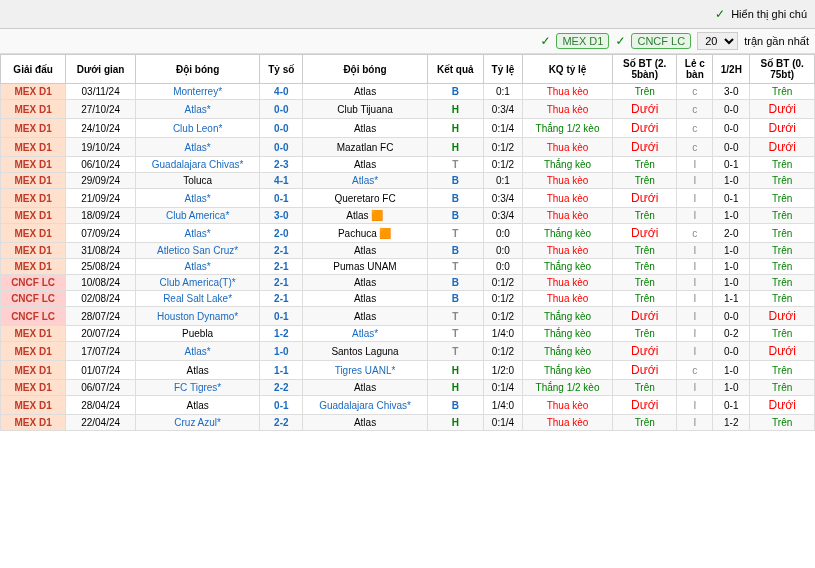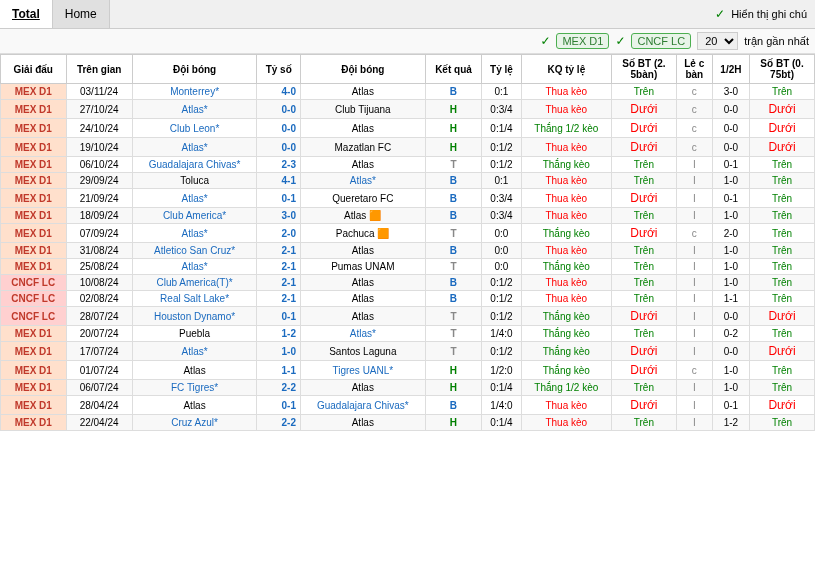--- a/index.html
+++ b/index.html
@@ -27,21 +27,21 @@
     thead tr { background: #d0d0d0; margin-left: 44px; }
     th { padding: 3px 4px; text-align: center; border: 1px solid #ccc; font-size: 10px; font-weight: bold; white-space: nowrap; }
     td { padding: 2px 4px; text-align: center; border: 1px solid #ddd; white-space: nowrap; font-size: 10px; }
     tr:nth-child(even) { background: #f8f8f8; }
     tr:nth-child(odd) { background: #ffffff; }
     
     .league-mex { background: #ffe0cc; color: #c0392b; font-weight: bold; font-size: 10px; }
     .league-cncf { background: #ffd0d0; color: #c0392b; font-weight: bold; font-size: 10px; }
     
     .team-link { color: #1a6abf; text-decoration: none; font-size: 10px; }
-    .score-cell { font-weight: bold; font-size: 10px; text-align: right; }
+    .score-cell { font-weight: bold; font-size: 10px; }
     .result-b { color: #1a6abf; font-weight: bold; }
     .result-h { color: green; font-weight: bold; }
     .result-t { color: #888; font-weight: bold; }
     
     .kt-thua { color: red; font-size: 10px; }
     .kt-thang { color: green; font-size: 10px; }
     .kt-thang12 { color: green; font-size: 10px; }
     
     .pos-tren { color: green; font-size: 10px; }
     .pos-duoi { color: red; font-size: 12px; }
@@ -49,24 +49,20 @@
     .le-c { color: #888; font-size: 10px; }
     
     .halftime { font-size: 10px; }
 
     .checkmark { color: green; font-size: 12px; }
   </style>
 </head>
 <body>
 
 <div class="header">
-  <div class="header-tabs">
-    <div class="header-tab active">Total</div>
-    <div class="header-tab inactive">Home</div>
-  </div>
   <div class="header-right">
     <span class="checkmark">✓</span>
     <label class="checkbox-label">
       <span>Hiển thị ghi chú</span>
     </label>
   </div>
 </div>
 
 <div class="filter-bar">
   <span class="checkmark">✓</span>
@@ -78,21 +74,21 @@
     <option>10</option>
     <option>30</option>
   </select>
   <span class="filter-text">trận gần nhất</span>
 </div>
 
 <table>
   <thead>
     <tr>
       <th>Giải đấu</th>
-      <th>Trên gian</th>
+      <th>Dưới gian</th>
       <th>Đội bóng</th>
       <th>Tỷ số</th>
       <th>Đội bóng</th>
       <th>Kết quả</th>
       <th>Tỷ lệ</th>
       <th>KQ tỷ lệ</th>
       <th>Số BT (2.<br>5bàn)</th>
       <th>Lẻ c<br>bàn</th>
       <th>1/2H</th>
       <th>Số BT (0.<br>75bt)</th>

